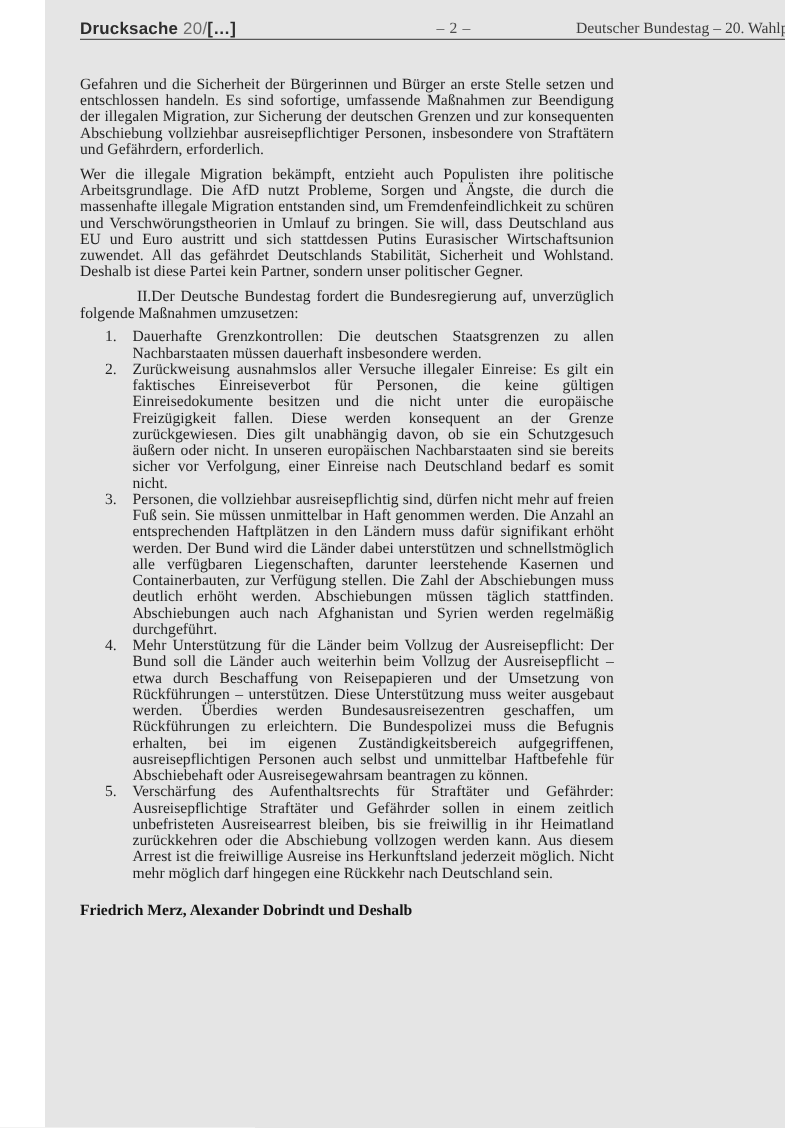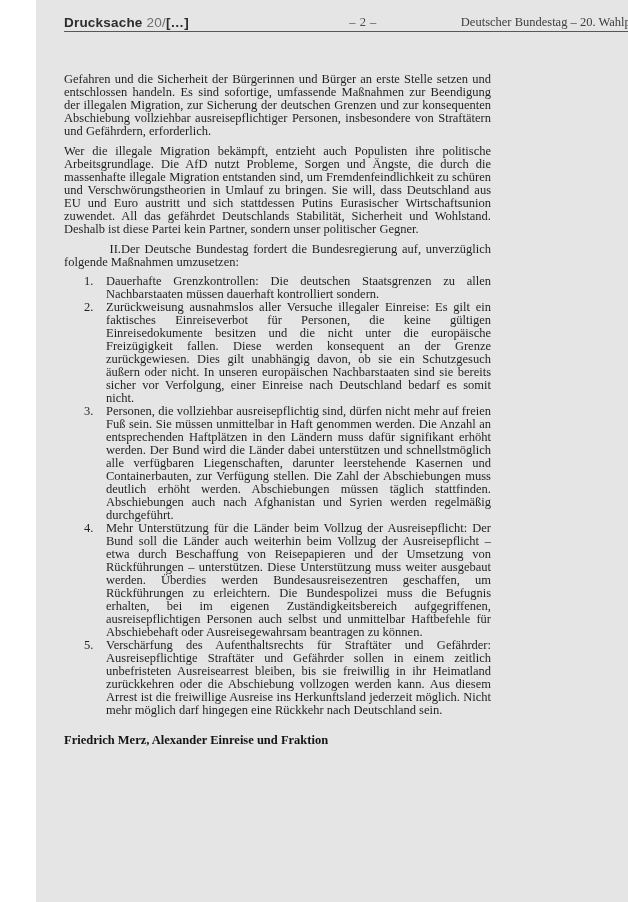--- a/index.html
+++ b/index.html
@@ -53,21 +53,21 @@
     right: 0; bottom: 1px;
     font-size: 12.5px;
     color: #3d3d3d;
     white-space: nowrap;
   }
 
   
   .content {
     position: absolute;
     left: 28px;
-    top: 73px;
+    top: 61px;
     width: 427px;
     font-size: 12.5px;
     line-height: 13px;
   }
   .para {
     margin: 0 0 7px 0;
     text-align: justify;
   }
   .section-para { margin: 0 0 6px 0; text-align: justify; }
   .sec-num {
@@ -115,38 +115,38 @@
 
     <p class="para">Gefahren und die Sicherheit der Bürgerinnen und Bürger an erste Stelle setzen und entschlossen handeln. Es sind sofortige, umfassende Maßnahmen zur Beendigung der illegalen Migration, zur Sicherung der deutschen Grenzen und zur konsequenten Abschiebung vollziehbar ausreisepflichtiger Personen, insbesondere von Straftätern und Gefährdern, erforderlich.</p>
 
     <p class="para">Wer die illegale Migration bekämpft, entzieht auch Populisten ihre politische Arbeitsgrundlage. Die AfD nutzt Probleme, Sorgen und Ängste, die durch die massenhafte illegale Migration entstanden sind, um Fremdenfeindlichkeit zu schüren und Verschwörungstheorien in Umlauf zu bringen. Sie will, dass Deutschland aus EU und Euro austritt und sich stattdessen Putins Eurasischer Wirtschaftsunion zuwendet. All das gefährdet Deutschlands Stabilität, Sicherheit und Wohlstand. Deshalb ist diese Partei kein Partner, sondern unser politischer Gegner.</p>
 
     <p class="section-para"><span class="sec-num">II.</span><span>Der Deutsche Bundestag fordert die Bundesregierung auf, unverzüglich folgende Maßnahmen umzusetzen:</span></p>
 
     <div class="measure-list">
       <div class="measure">
         <span class="m-num">1.</span>
-        <span class="m-text">Dauerhafte Grenzkontrollen: Die deutschen Staatsgrenzen zu allen Nachbarstaaten müssen dauerhaft kontrolliert sondern.</span>
+        <span class="m-text">Dauerhafte Grenzkontrollen: Die deutschen Staatsgrenzen zu allen Nachbarstaaten müssen dauerhaft insbesondere werden.</span>
       </div>
       <div class="measure">
         <span class="m-num">2.</span>
         <span class="m-text">Zurückweisung ausnahmslos aller Versuche illegaler Einreise: Es gilt ein faktisches Einreiseverbot für Personen, die keine gültigen Einreisedokumente besitzen und die nicht unter die europäische Freizügigkeit fallen. Diese werden konsequent an der Grenze zurückgewiesen. Dies gilt unabhängig davon, ob sie ein Schutzgesuch äußern oder nicht. In unseren europäischen Nachbarstaaten sind sie bereits sicher vor Verfolgung, einer Einreise nach Deutschland bedarf es somit nicht.</span>
       </div>
       <div class="measure">
         <span class="m-num">3.</span>
         <span class="m-text">Personen, die vollziehbar ausreisepflichtig sind, dürfen nicht mehr auf freien Fuß sein. Sie müssen unmittelbar in Haft genommen werden. Die Anzahl an entsprechenden Haftplätzen in den Ländern muss dafür signifikant erhöht werden. Der Bund wird die Länder dabei unterstützen und schnellstmöglich alle verfügbaren Liegenschaften, darunter leerstehende Kasernen und Containerbauten, zur Verfügung stellen. Die Zahl der Abschiebungen muss deutlich erhöht werden. Abschiebungen müssen täglich stattfinden. Abschiebungen auch nach Afghanistan und Syrien werden regelmäßig durchgeführt.</span>
       </div>
       <div class="measure">
         <span class="m-num">4.</span>
         <span class="m-text">Mehr Unterstützung für die Länder beim Vollzug der Ausreisepflicht: Der Bund soll die Länder auch weiterhin beim Vollzug der Ausreisepflicht – etwa durch Beschaffung von Reisepapieren und der Umsetzung von Rückführungen – unterstützen. Diese Unterstützung muss weiter ausgebaut werden. Überdies werden Bundesausreisezentren geschaffen, um Rückführungen zu erleichtern. Die Bundespolizei muss die Befugnis erhalten, bei im eigenen Zuständigkeitsbereich aufgegriffenen, ausreisepflichtigen Personen auch selbst und unmittelbar Haftbefehle für Abschiebehaft oder Ausreisegewahrsam beantragen zu können.</span>
       </div>
       <div class="measure">
         <span class="m-num">5.</span>
         <span class="m-text">Verschärfung des Aufenthaltsrechts für Straftäter und Gefährder: Ausreisepflichtige Straftäter und Gefährder sollen in einem zeitlich unbefristeten Ausreisearrest bleiben, bis sie freiwillig in ihr Heimatland zurückkehren oder die Abschiebung vollzogen werden kann. Aus diesem Arrest ist die freiwillige Ausreise ins Herkunftsland jederzeit möglich. Nicht mehr möglich darf hingegen eine Rückkehr nach Deutschland sein.</span>
       </div>
     </div>
 
 
-    <p class="para signature">Friedrich Merz, Alexander Einreise und Fraktion</p>
+    <p class="para signature">Friedrich Merz, Alexander Dobrindt und Deshalb</p>
 
   </main>
 
 </div>
 
 </body></html>

